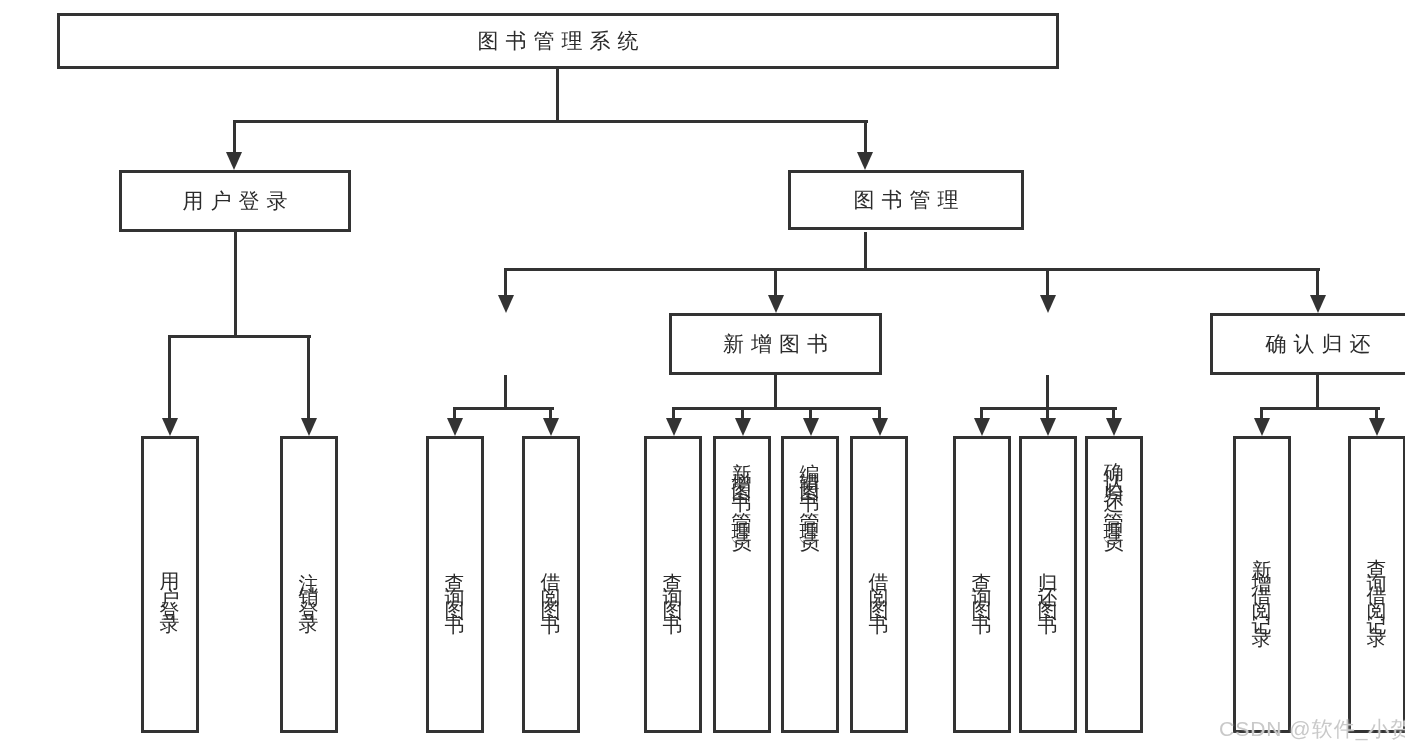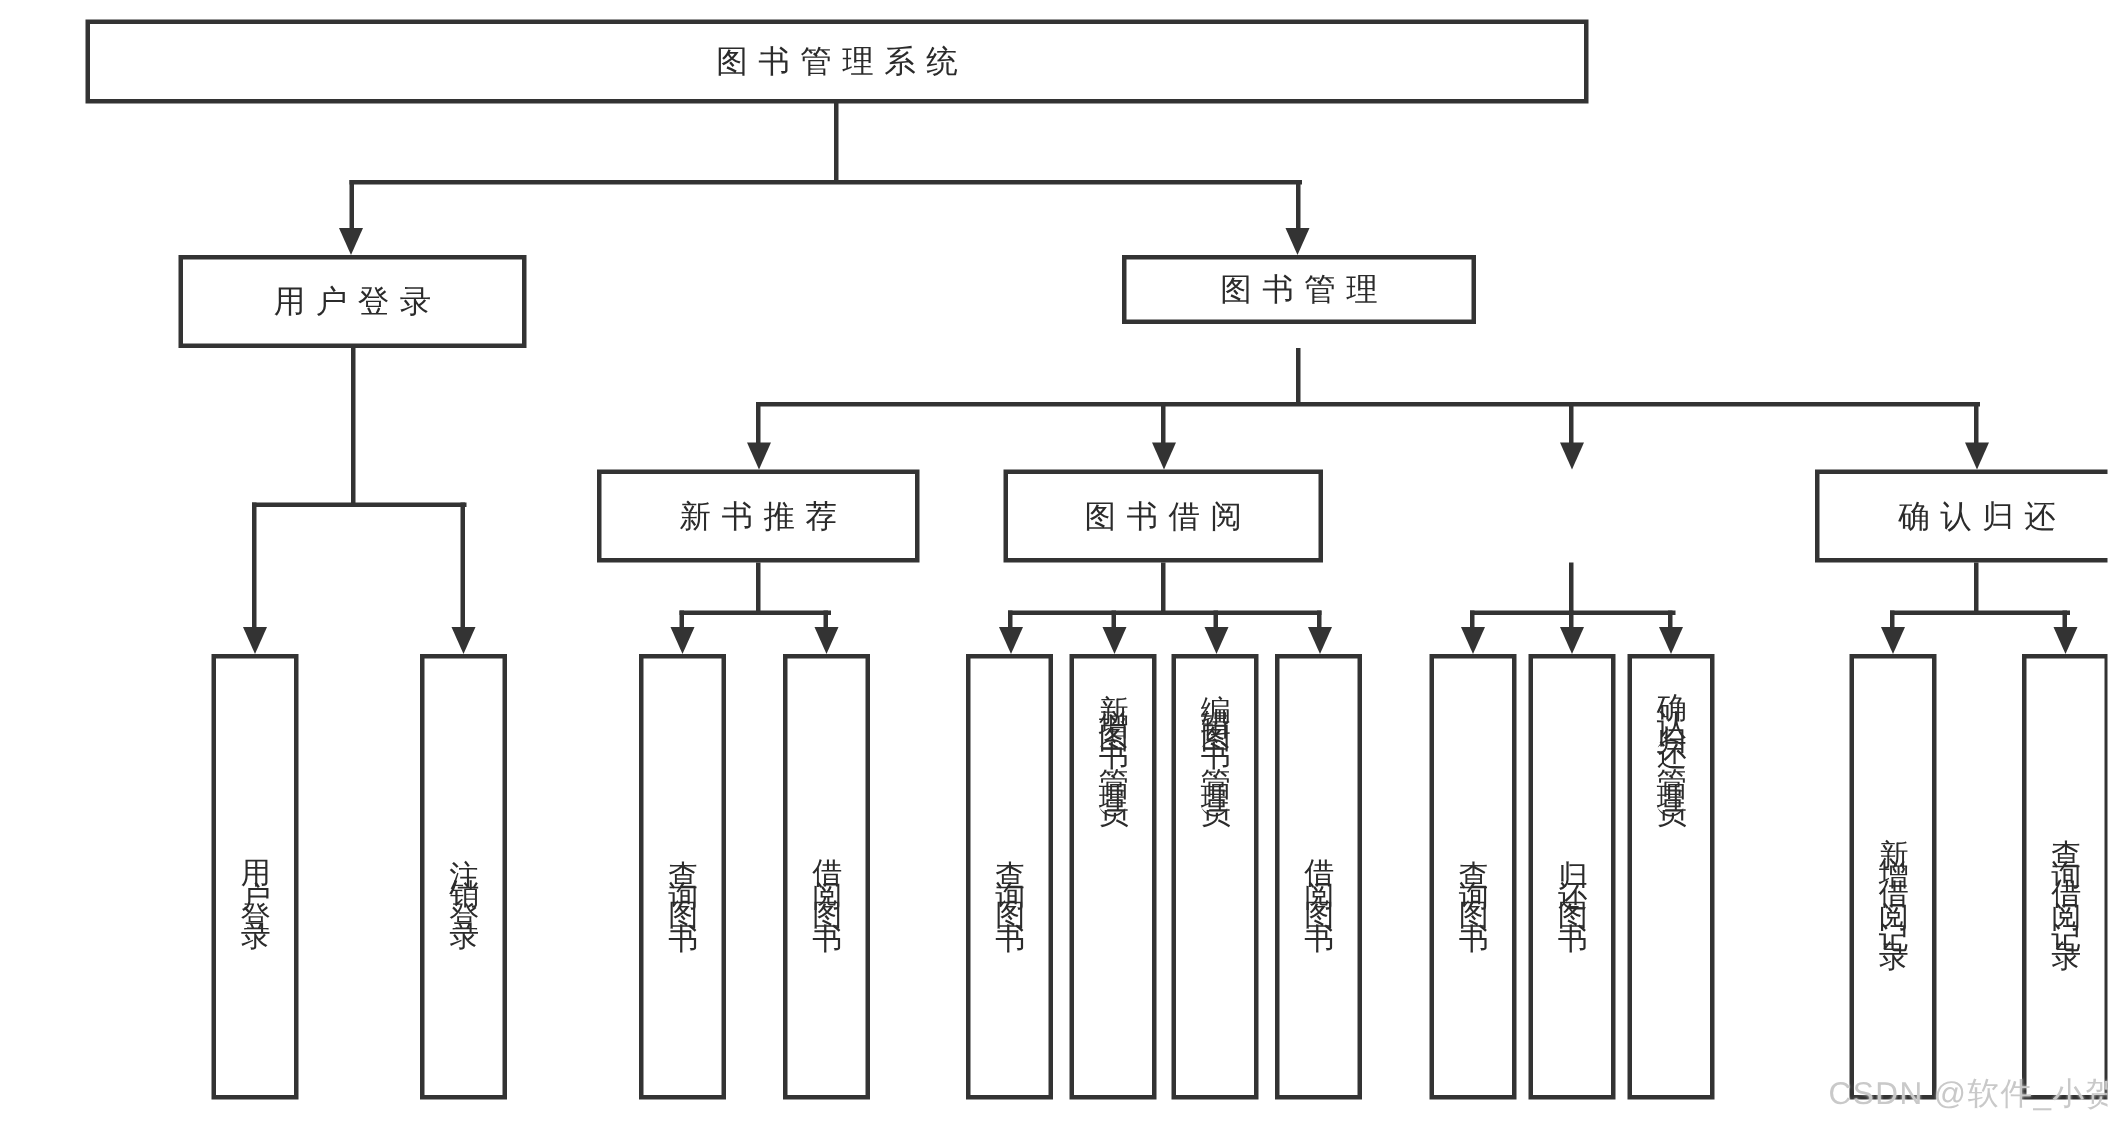--- a/index.html
+++ b/index.html
@@ -40,21 +40,21 @@
   <div class="v" style="left:520px;top:68px;height:54px"></div>
   <div class="h" style="left:197px;top:120px;width:635px"></div>
   <div class="v" style="left:197px;top:120px;height:34px"></div>
   <div class="ar" style="left:190px;top:152px"></div>
   <div class="v" style="left:828px;top:120px;height:34px"></div>
   <div class="ar" style="left:821px;top:152px"></div>
 
   <div class="box" style="left:83px;top:170px;width:232px;height:62px">
     <span class="hlabel">用户登录</span>
   </div>
-  <div class="box" style="left:712px;top:170px;width:236px;height:46px">
+  <div class="box" style="left:752px;top:170px;width:236px;height:60px">
     <span class="hlabel">图书管理</span>
   </div>
 
   <div class="v" style="left:198px;top:232px;height:105px"></div>
   <div class="h" style="left:132px;top:335px;width:143px"></div>
   <div class="v" style="left:132px;top:335px;height:85px"></div>
   <div class="ar" style="left:126px;top:418px"></div>
   <div class="v" style="left:271px;top:335px;height:85px"></div>
   <div class="ar" style="left:265px;top:418px"></div>
 
@@ -62,25 +62,22 @@
   <div class="h" style="left:468px;top:268px;width:816px"></div>
   <div class="v" style="left:468px;top:268px;height:29px"></div>
   <div class="ar" style="left:462px;top:295px"></div>
   <div class="v" style="left:738px;top:268px;height:29px"></div>
   <div class="ar" style="left:732px;top:295px"></div>
   <div class="v" style="left:1010px;top:268px;height:29px"></div>
   <div class="ar" style="left:1004px;top:295px"></div>
   <div class="v" style="left:1280px;top:268px;height:29px"></div>
   <div class="ar" style="left:1274px;top:295px"></div>
 
-  <div class="box" style="left:362px;top:313px;width:215px;height:62px">
-    <span class="hlabel">新书推荐</span>
-  </div>
   <div class="box" style="left:633px;top:313px;width:213px;height:62px">
-    <span class="hlabel">图书借阅</span>
+    <span class="hlabel">新增图书</span>
   </div>
   <div class="box" style="left:1174px;top:313px;width:216px;height:62px">
     <span class="hlabel">确认归还</span>
   </div>
 
   <div class="v" style="left:468px;top:375px;height:34px"></div>
   <div class="h" style="left:417px;top:407px;width:101px"></div>
   <div class="v" style="left:417px;top:407px;height:14px"></div>
   <div class="ar" style="left:411px;top:418px"></div>
   <div class="v" style="left:513px;top:407px;height:14px"></div>

